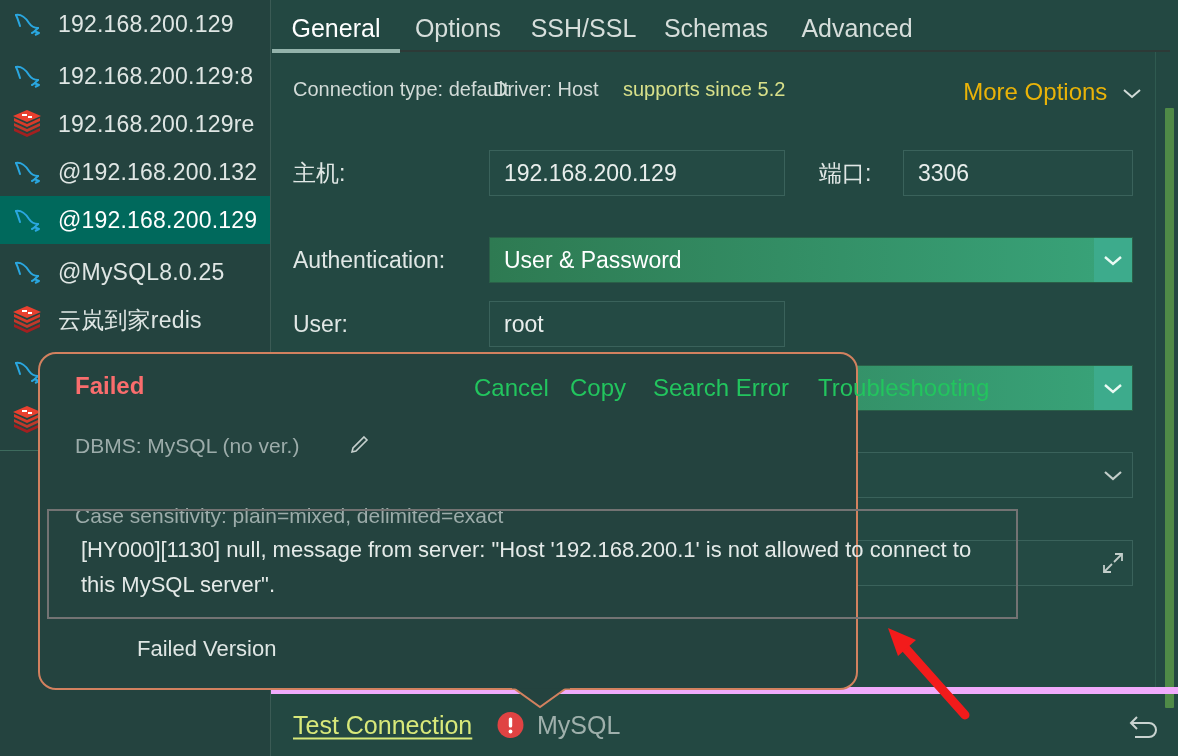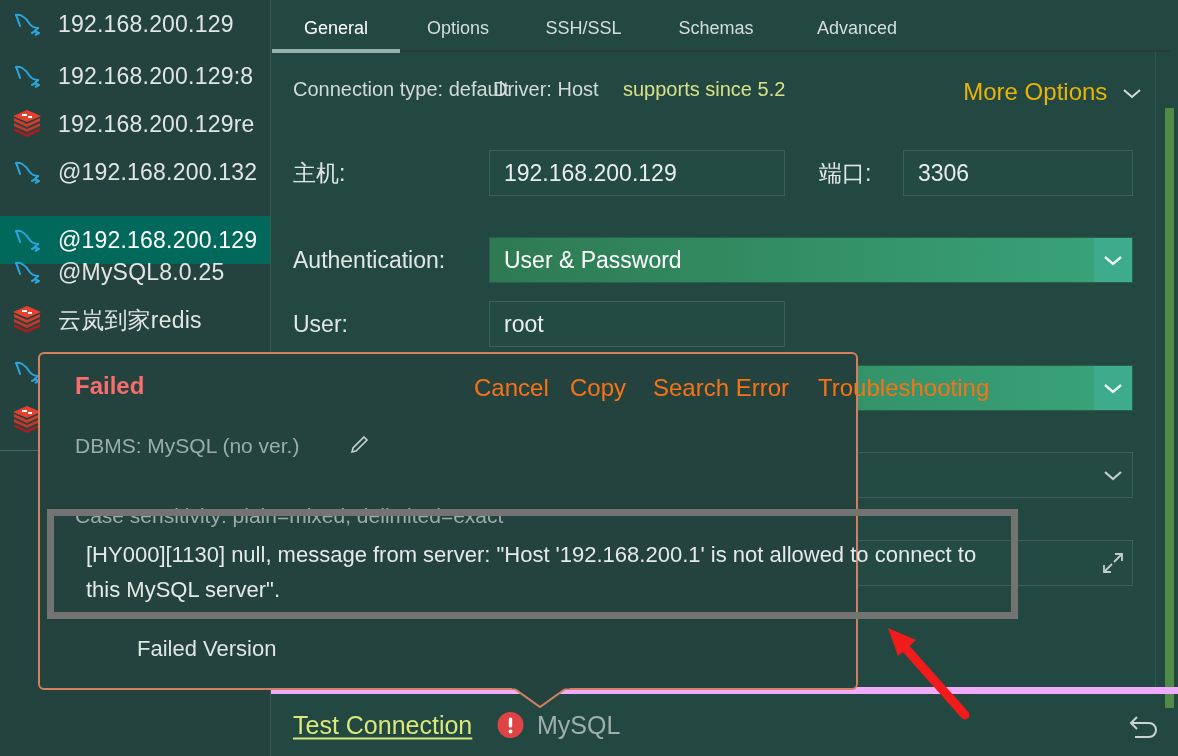--- a/index.html
+++ b/index.html
@@ -18,42 +18,42 @@
     border-right:1px solid #3b5b55;
     overflow:hidden;
   }
   .side-row{
     position:absolute;left:0;width:270px;height:48px;
     display:flex;align-items:center;
     box-sizing:border-box;
     padding-left:12px;
     white-space:nowrap;
   }
-  .side-row.selected{background:#00695c;margin-top:20px;}
+  .side-row.selected{background:#00695c;}
   .side-label{
     font-size:23px;color:#dfe6e4;margin-left:14px;letter-spacing:.2px;
   }
   .side-row.selected .side-label{color:#ffffff;}
   .side-icon{width:32px;height:30px;flex:0 0 32px;position:relative;}
   .side-icon svg{display:block;}
   .side-divider{
     position:absolute;left:0;width:270px;height:1px;background:#3d6b5d;
   }
   
   #pane{
     position:absolute;left:271px;top:0;right:0;bottom:0;background:#234842;
   }
   
   #tabbar{
     position:absolute;left:0;top:0;width:907px;height:57px;
   }
   .tab{
     position:absolute;top:0;height:57px;
     display:flex;align-items:center;justify-content:center;
-    font-size:18px;color:#d6dedb;cursor:default;
+    font-size:25px;color:#d6dedb;cursor:default;
   }
   .tab.active{color:#ffffff;}
   #tab-underline{
     position:absolute;left:1px;top:49px;width:128px;height:4px;background:#93b3ab;
   }
   #tab-baseline{
     position:absolute;left:129px;top:50px;right:8px;height:2px;background:#2d3a37;
   }
   
   #infoline{
@@ -116,37 +116,37 @@
   }
   #scrollbar-thumb{
     position:absolute;right:4px;top:56px;width:9px;height:600px;
     background:#4f8a47;border-radius:1px;
   }
   
   #popup{
     position:absolute;left:38px;top:352px;width:820px;height:338px;
     background:#24433f;
     border:2px solid #d2815f;
-    border-radius:6px;
+    border-radius:18px;
     box-sizing:border-box;
     z-index:40;
   }
   #popup-title{
     position:absolute;left:35px;top:18px;font-size:24px;font-weight:bold;color:#fa6d6d;
   }
   .pop-action{
-    position:absolute;top:20px;font-size:24px;color:#f97316;cursor:pointer;white-space:nowrap;
+    position:absolute;top:20px;font-size:24px;color:#22c55e;cursor:pointer;white-space:nowrap;
   }
   .pop-meta{
     position:absolute;left:35px;font-size:21px;color:#9cacaa;white-space:nowrap;
   }
   #pencil-icon{position:absolute;left:308px;top:80px;width:22px;height:22px;}
   #err-box{
     position:absolute;left:7px;top:155px;width:971px;height:110px;
-    border:7px solid #737373;box-sizing:border-box;
+    border:2px solid #737373;box-sizing:border-box;
   }
   #err-text{
     position:absolute;left:32px;top:21px;width:922px;
     font-size:22px;line-height:35px;color:#e4eae8;
   }
   #specify-version{
     position:absolute;left:97px;top:282px;font-size:22px;color:#dfe6e4;cursor:pointer;
   }
   
   #callout{

